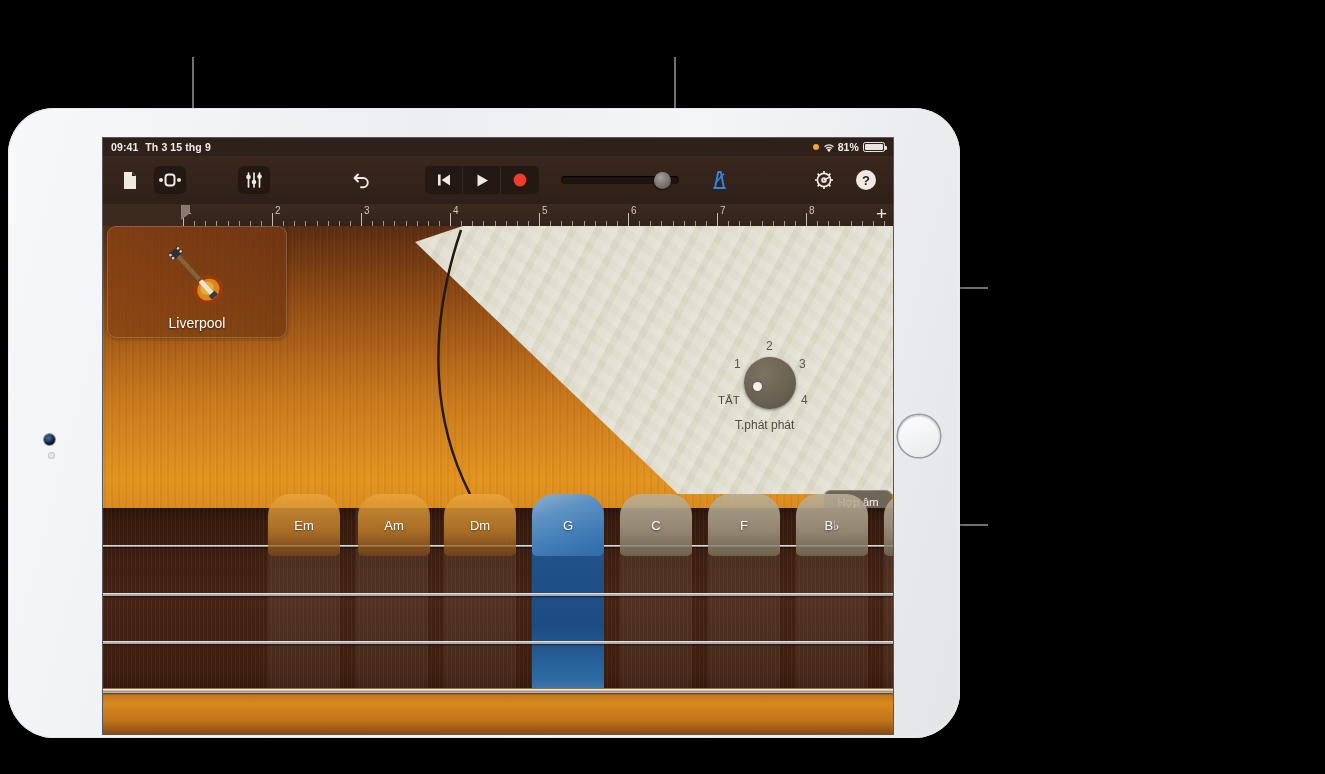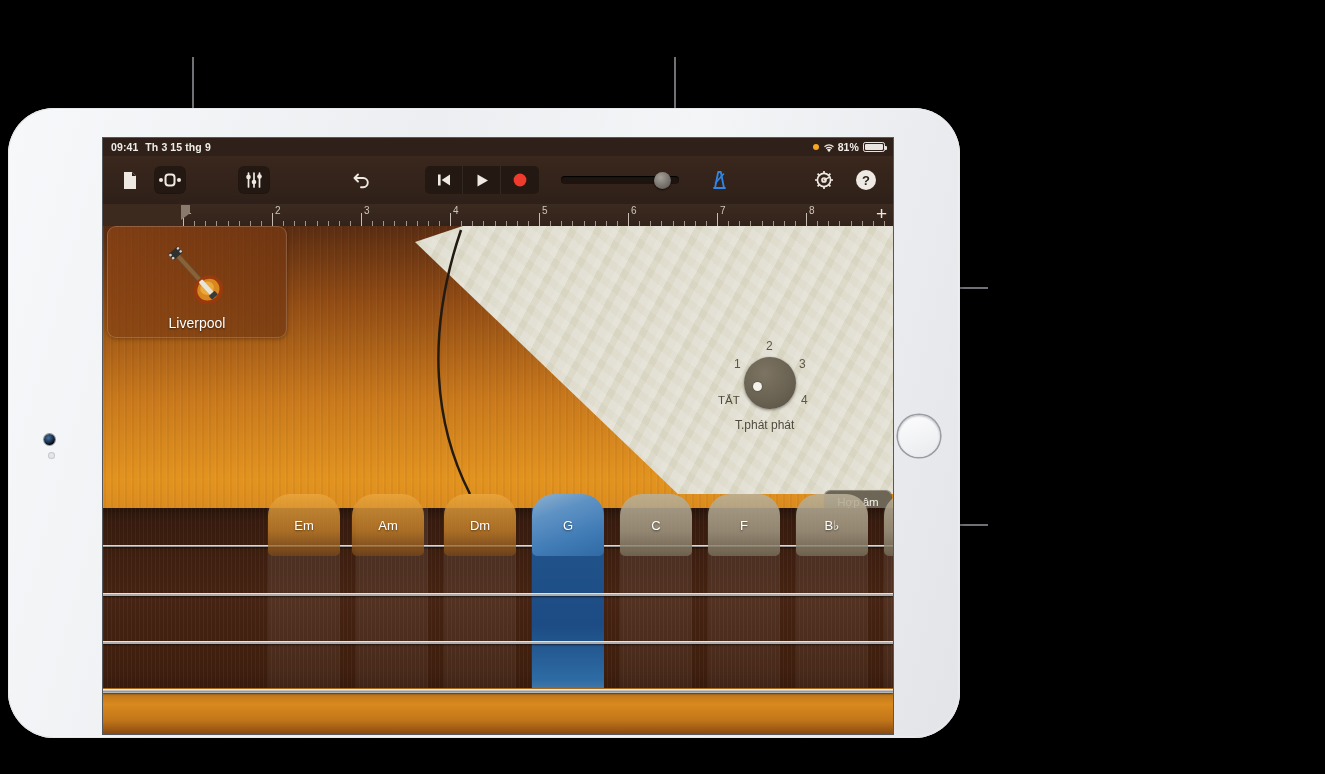--- a/index.html
+++ b/index.html
@@ -452,21 +452,21 @@
         <div id="fb-strings">
             <div class="string" style="top: 37px; height: 2px;"></div>
             <div class="string" style="top: 85px; height: 2.6px;"></div>
             <div class="string" style="top: 133px; height: 3.4px;"></div>
             <div class="string" style="top: 181px; height: 4.4px;"></div>
           </div>
       </div>
 
       <div class="chordstrip">
           <div class="chord onwood" style="left: 165px;">Em</div>
-          <div class="chord onwood" style="left: 249px;">Am</div>
+          <div class="chord onwood" style="left: 255px;">Am</div>
           <div class="chord onwood" style="left: 341px;">Dm</div>
           <div class="chord active" style="left: 429px;">G</div>
           <div class="chord onpg" style="left: 517px;">C</div>
           <div class="chord onpg" style="left: 605px;">F</div>
           <div class="chord onpg" style="left: 693px;">B♭</div>
           <div class="chord onpg" style="left: 781px;">Bdim</div>
         </div>
 
     </div>
   </div>

